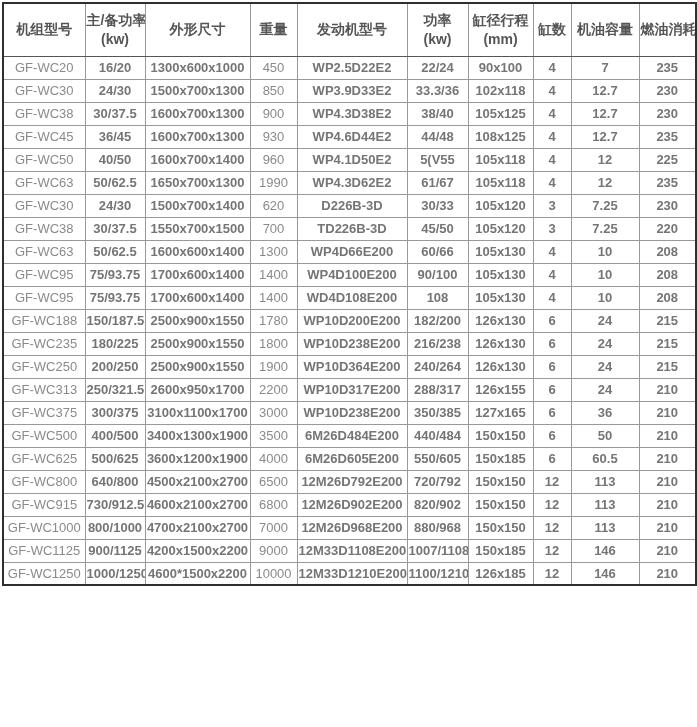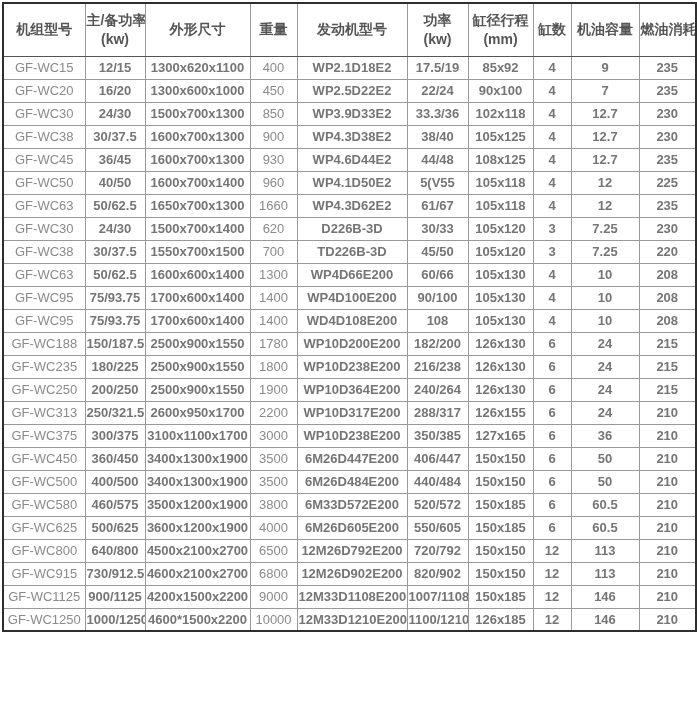--- a/index.html
+++ b/index.html
@@ -79,32 +79,20 @@
           <th><span class="hdr-main">发动机型号</span></th>
           <th><span class="hdr-main">功率</span><span class="hdr-sub">(kw)</span></th>
           <th><span class="hdr-main">缸径行程</span><span class="hdr-sub">(mm)</span></th>
           <th><span class="hdr-main">缸数</span></th>
           <th><span class="hdr-main">机油容量</span></th>
           <th><span class="hdr-main">燃油消耗</span></th>
         </tr>
     </thead>
     <tbody>
         <tr>
-          <td>GF-WC15</td>
-          <td>12/15</td>
-          <td>1300x620x1100</td>
-          <td>400</td>
-          <td>WP2.1D18E2</td>
-          <td>17.5/19</td>
-          <td>85x92</td>
-          <td>4</td>
-          <td>9</td>
-          <td>235</td>
-        </tr>
-        <tr>
           <td>GF-WC20</td>
           <td>16/20</td>
           <td>1300x600x1000</td>
           <td>450</td>
           <td>WP2.5D22E2</td>
           <td>22/24</td>
           <td>90x100</td>
           <td>4</td>
           <td>7</td>
           <td>235</td>
@@ -154,21 +142,21 @@
           <td>5(V55</td>
           <td>105x118</td>
           <td>4</td>
           <td>12</td>
           <td>225</td>
         </tr>
         <tr>
           <td>GF-WC63</td>
           <td>50/62.5</td>
           <td>1650x700x1300</td>
-          <td>1660</td>
+          <td>1990</td>
           <td>WP4.3D62E2</td>
           <td>61/67</td>
           <td>105x118</td>
           <td>4</td>
           <td>12</td>
           <td>235</td>
         </tr>
         <tr>
           <td>GF-WC30</td>
           <td>24/30</td>
@@ -283,56 +271,32 @@
           <td>3100x1100x1700</td>
           <td>3000</td>
           <td>WP10D238E200</td>
           <td>350/385</td>
           <td>127x165</td>
           <td>6</td>
           <td>36</td>
           <td>210</td>
         </tr>
         <tr>
-          <td>GF-WC450</td>
-          <td>360/450</td>
-          <td>3400x1300x1900</td>
-          <td>3500</td>
-          <td>6M26D447E200</td>
-          <td>406/447</td>
-          <td>150x150</td>
-          <td>6</td>
-          <td>50</td>
-          <td>210</td>
-        </tr>
-        <tr>
           <td>GF-WC500</td>
           <td>400/500</td>
           <td>3400x1300x1900</td>
           <td>3500</td>
           <td>6M26D484E200</td>
           <td>440/484</td>
           <td>150x150</td>
           <td>6</td>
           <td>50</td>
           <td>210</td>
         </tr>
         <tr>
-          <td>GF-WC580</td>
-          <td>460/575</td>
-          <td>3500x1200x1900</td>
-          <td>3800</td>
-          <td>6M33D572E200</td>
-          <td>520/572</td>
-          <td>150x185</td>
-          <td>6</td>
-          <td>60.5</td>
-          <td>210</td>
-        </tr>
-        <tr>
           <td>GF-WC625</td>
           <td>500/625</td>
           <td>3600x1200x1900</td>
           <td>4000</td>
           <td>6M26D605E200</td>
           <td>550/605</td>
           <td>150x185</td>
           <td>6</td>
           <td>60.5</td>
           <td>210</td>
@@ -355,20 +319,32 @@
           <td>4600x2100x2700</td>
           <td>6800</td>
           <td>12M26D902E200</td>
           <td>820/902</td>
           <td>150x150</td>
           <td>12</td>
           <td>113</td>
           <td>210</td>
         </tr>
         <tr>
+          <td>GF-WC1000</td>
+          <td>800/1000</td>
+          <td>4700x2100x2700</td>
+          <td>7000</td>
+          <td>12M26D968E200</td>
+          <td>880/968</td>
+          <td>150x150</td>
+          <td>12</td>
+          <td>113</td>
+          <td>210</td>
+        </tr>
+        <tr>
           <td>GF-WC1125</td>
           <td>900/1125</td>
           <td>4200x1500x2200</td>
           <td>9000</td>
           <td>12M33D1108E200</td>
           <td>1007/1108</td>
           <td>150x185</td>
           <td>12</td>
           <td>146</td>
           <td>210</td>

